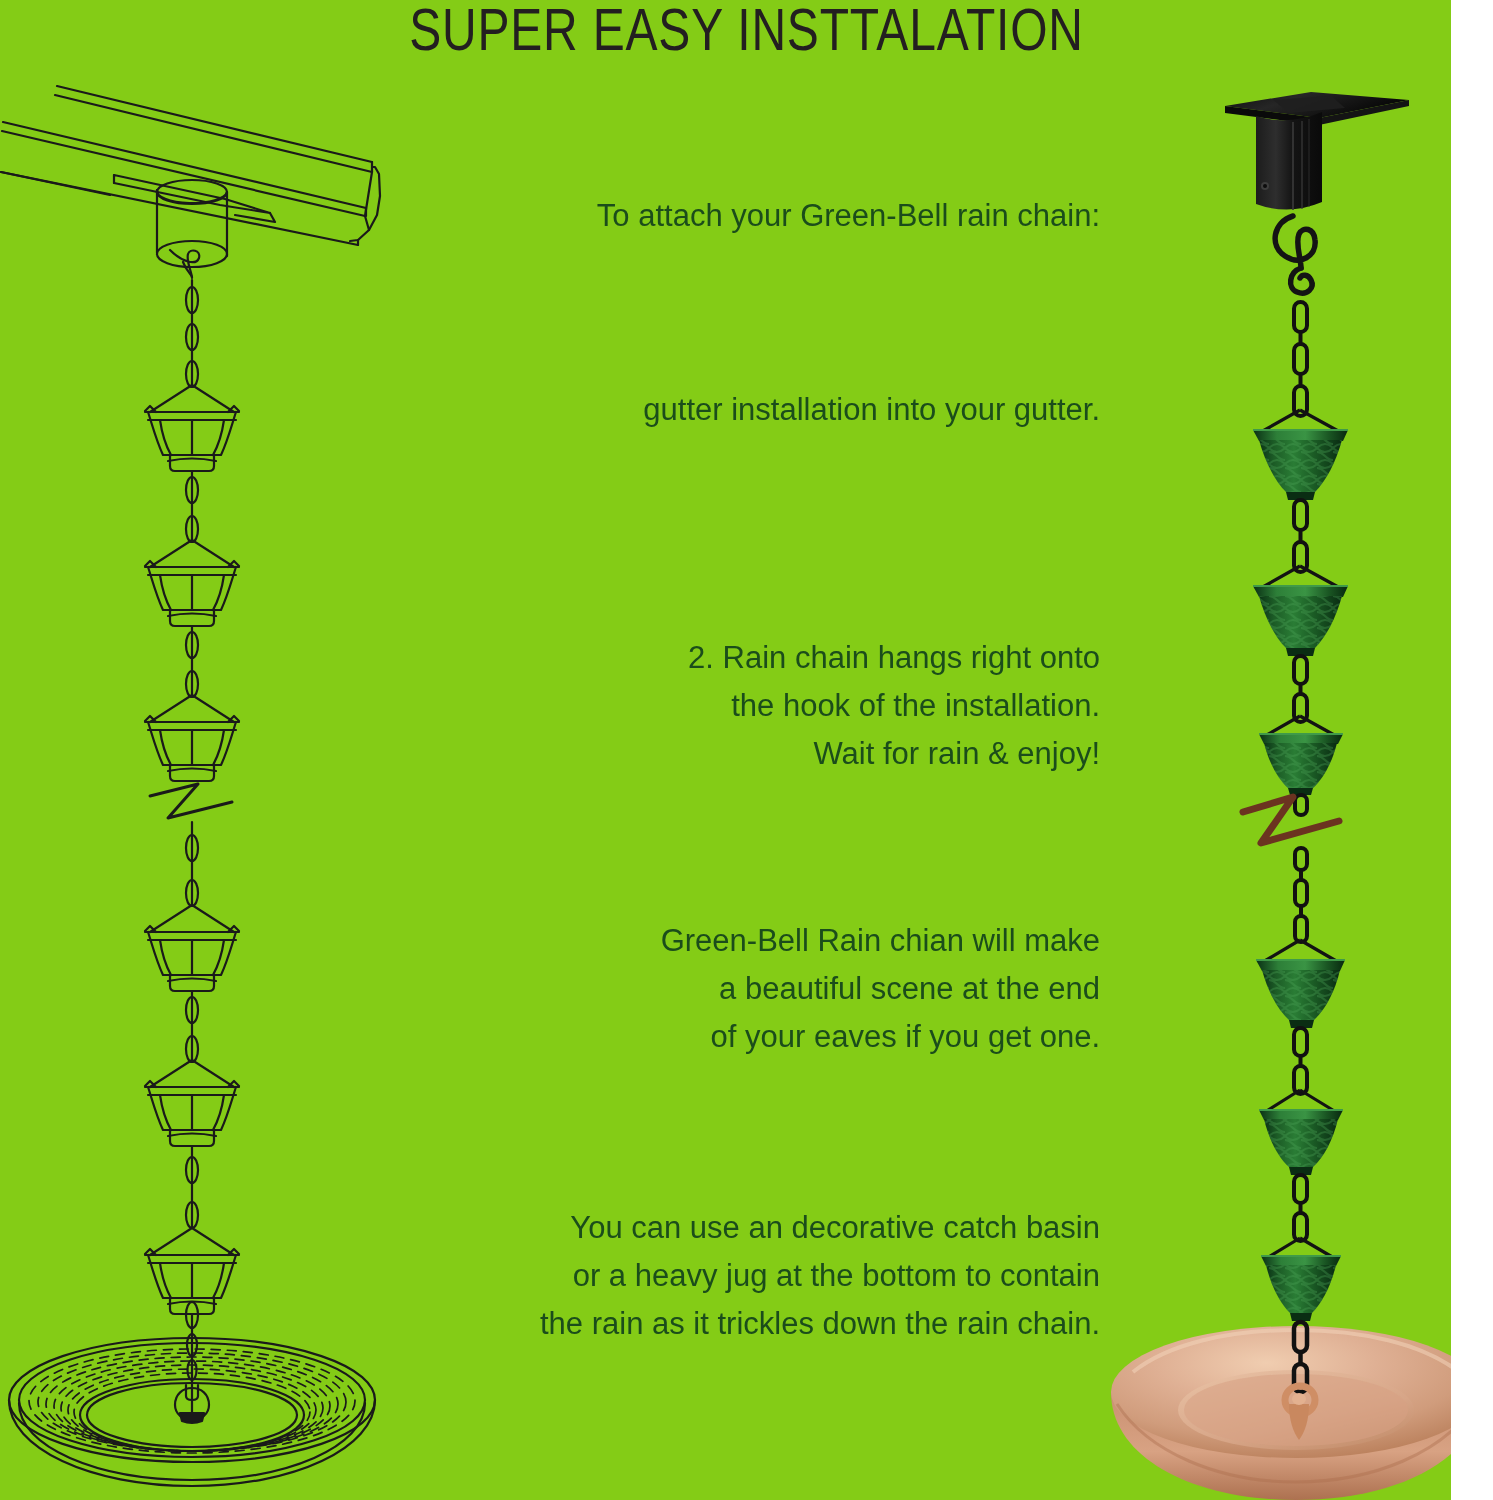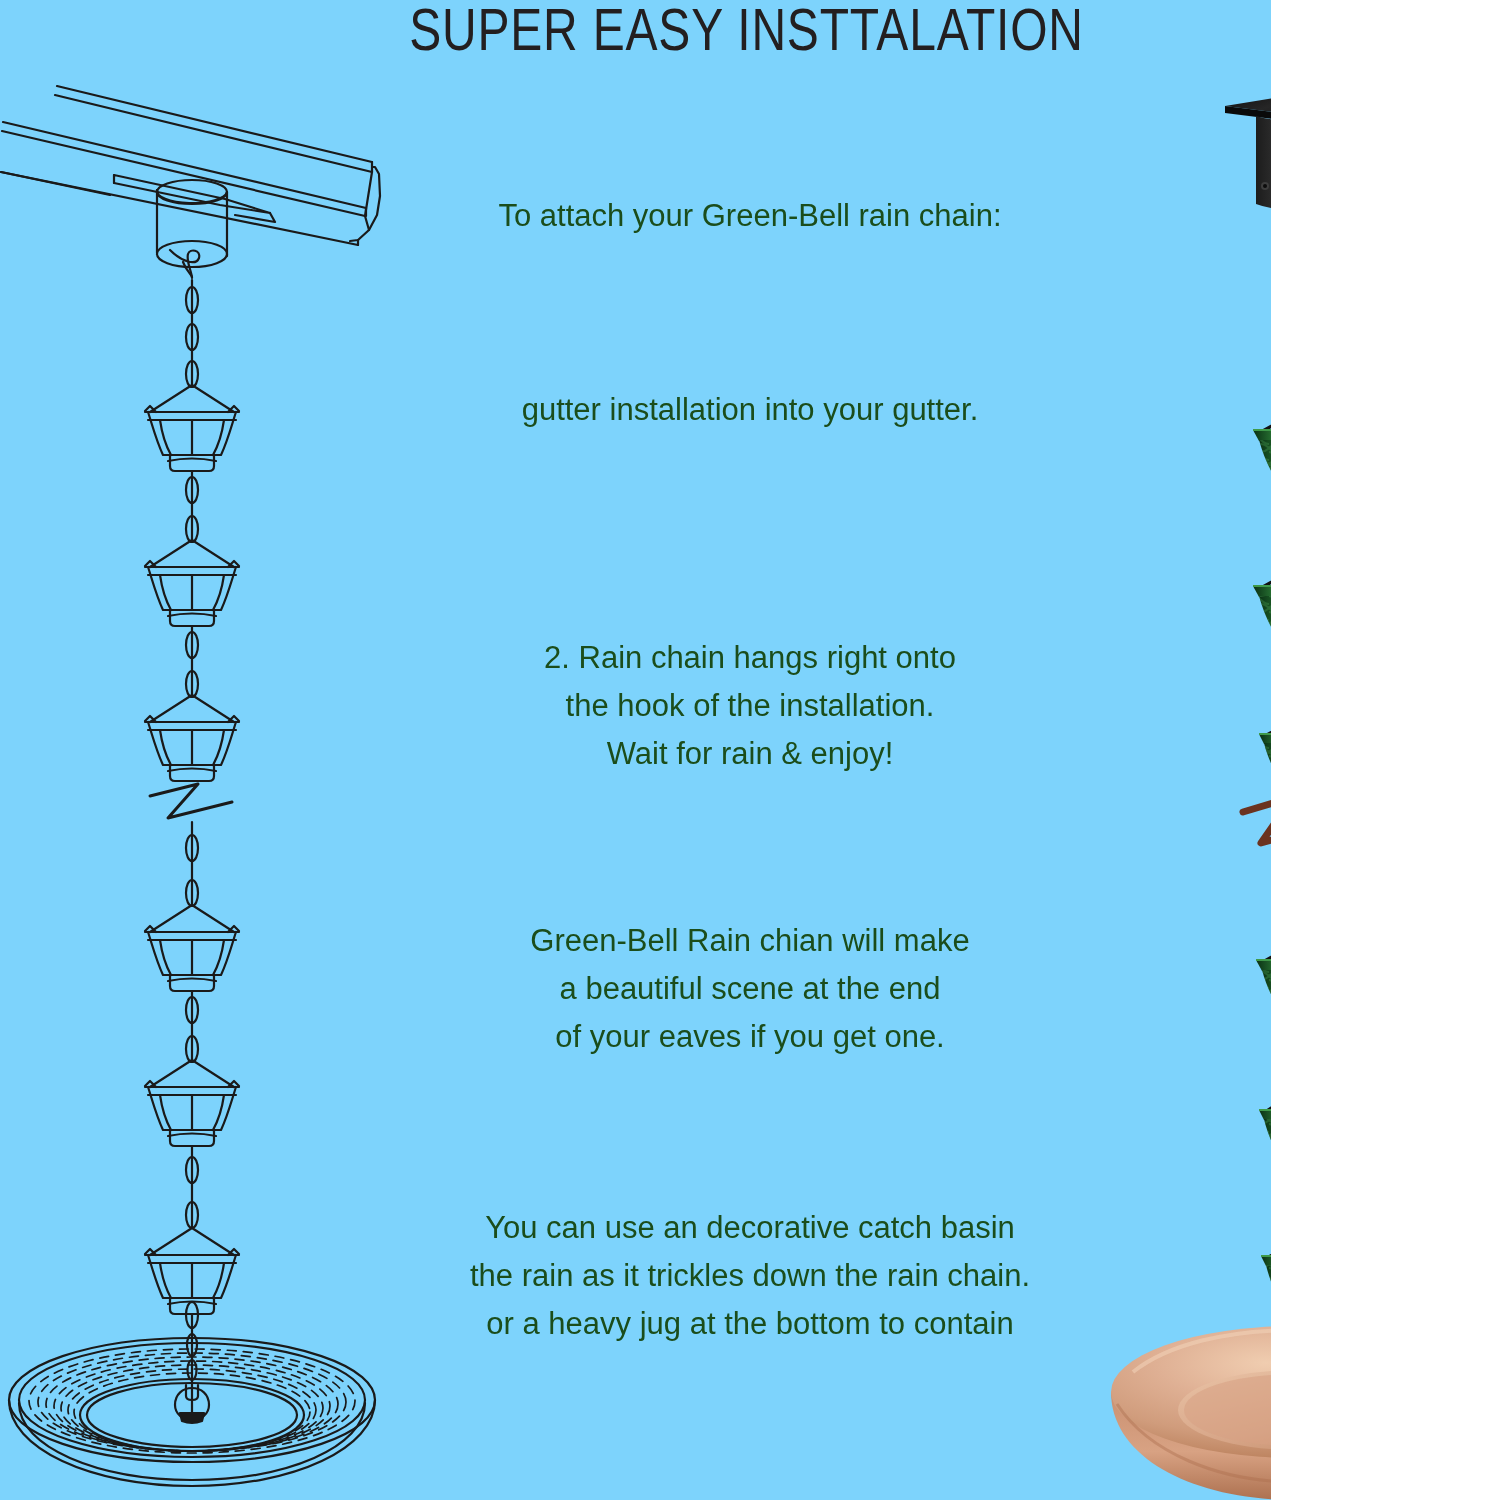--- a/index.html
+++ b/index.html
@@ -2,23 +2,23 @@
 <html><head>
 <meta charset="utf-8">
 <style>
   html, body {
     margin: 0;
     padding: 0;
     background: #ffffff;
   }
   #page {
     position: relative;
-    width: 1271px;
+    width: 1451px;
     height: 1500px;
-    background: #7dd3fc;
+    background: #84cc16;
     overflow: hidden;
     font-family: "Liberation Sans", sans-serif;
   }
 
   
   #title {
     position: absolute;
     left: 0;
     top: -6px;
     width: 1493px;
@@ -43,21 +43,21 @@
     height: 1500px;
   }
   .para {
     position: absolute;
     width: 700px;
     text-align: center;
     color: #1b4d1b;
     font-family: "Liberation Sans", sans-serif;
     font-weight: 400;
   }
-  .para .ln { display: block; white-space: nowrap; }
+  .para .ln { display: block; white-space: nowrap; text-align: right; }
 
   #p-intro  { top: 196px; font-size: 31px; line-height: 40px; }
   #p-step1  { top: 386px; font-size: 31px; line-height: 48px; }
   #p-step2  { top: 622px; font-size: 31px; line-height: 48px; margin-top: 12px; }
   #p-scene  { top: 917px; font-size: 31px; line-height: 48px; }
   #p-basin  { top: 1204px; font-size: 31px; line-height: 48px; }
 
   
   #left-art {
     position: absolute;
@@ -293,22 +293,22 @@
     </div>
 
     <div class="para" id="p-scene">
       <span class="ln">Green-Bell Rain chian will make</span>
       <span class="ln">a beautiful scene at the end</span>
       <span class="ln">of your eaves if you get one.</span>
     </div>
 
     <div class="para" id="p-basin">
       <span class="ln">You can use an decorative catch basin</span>
+      <span class="ln">or a heavy jug at the bottom to contain</span>
       <span class="ln">the rain as it trickles down the rain chain.</span>
-      <span class="ln">or a heavy jug at the bottom to contain</span>
     </div>
   </div>
 
   <div id="right-art">
     <svg width="400" height="1500" viewBox="0 0 400 1500" xmlns="http://www.w3.org/2000/svg">
       <defs>
         <linearGradient id="cupGrad" x1="0" y1="0" x2="1" y2="0">
           <stop offset="0%" stop-color="#0b3316"></stop>
           <stop offset="18%" stop-color="#1c5c26"></stop>
           <stop offset="42%" stop-color="#2a7d35"></stop>

